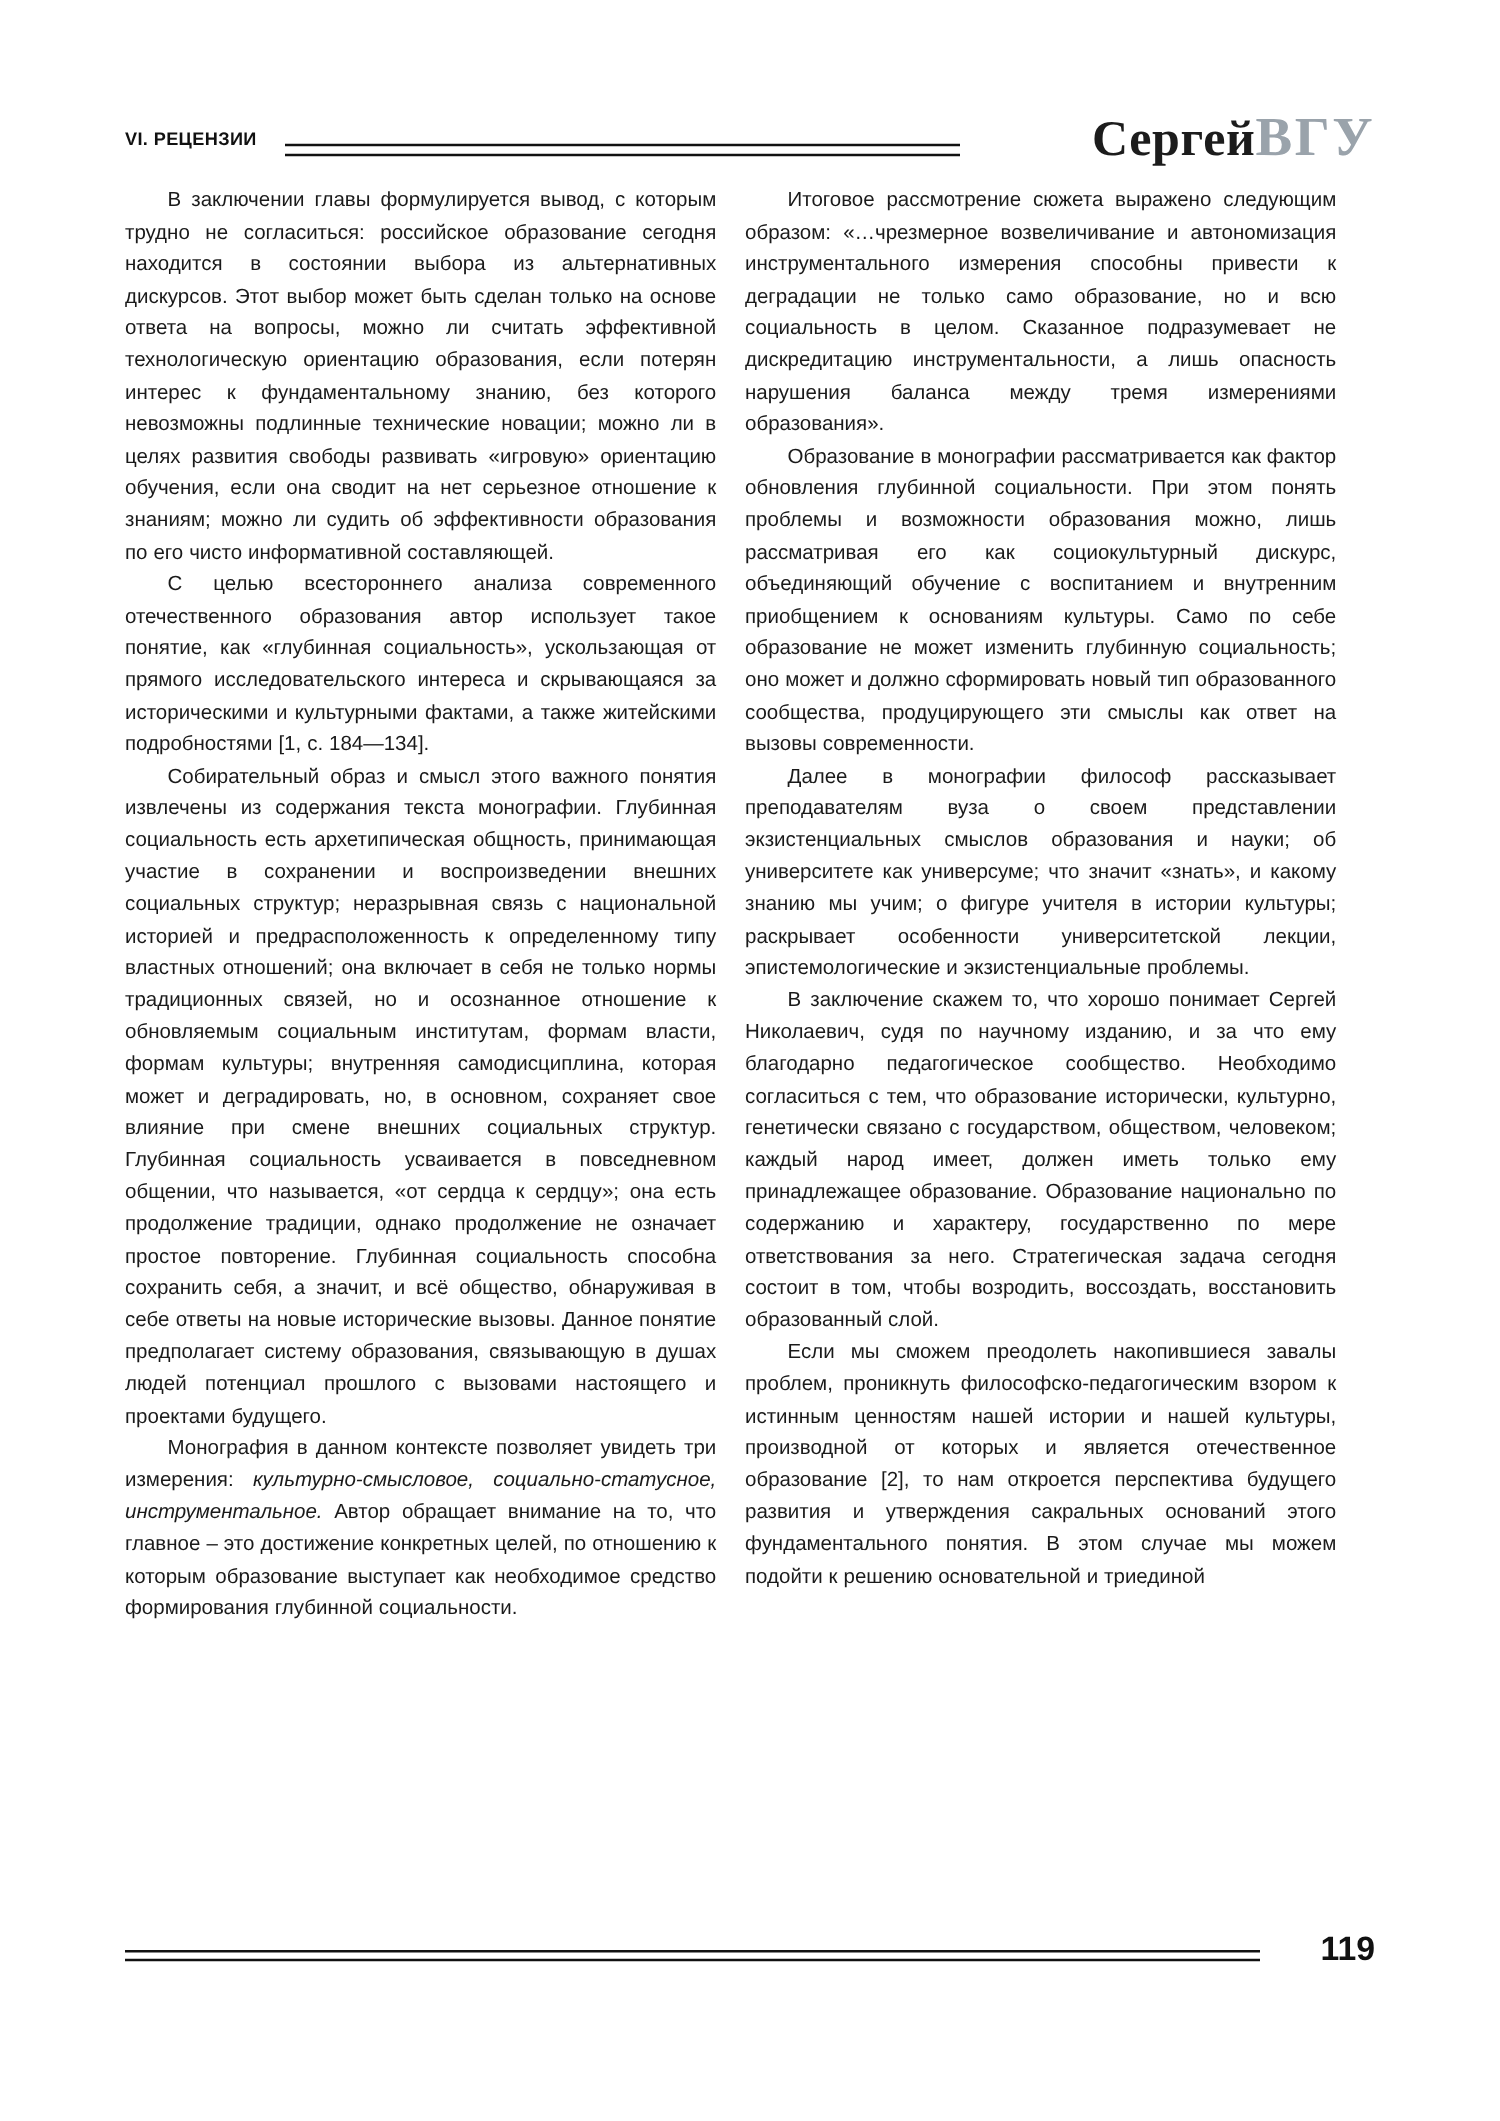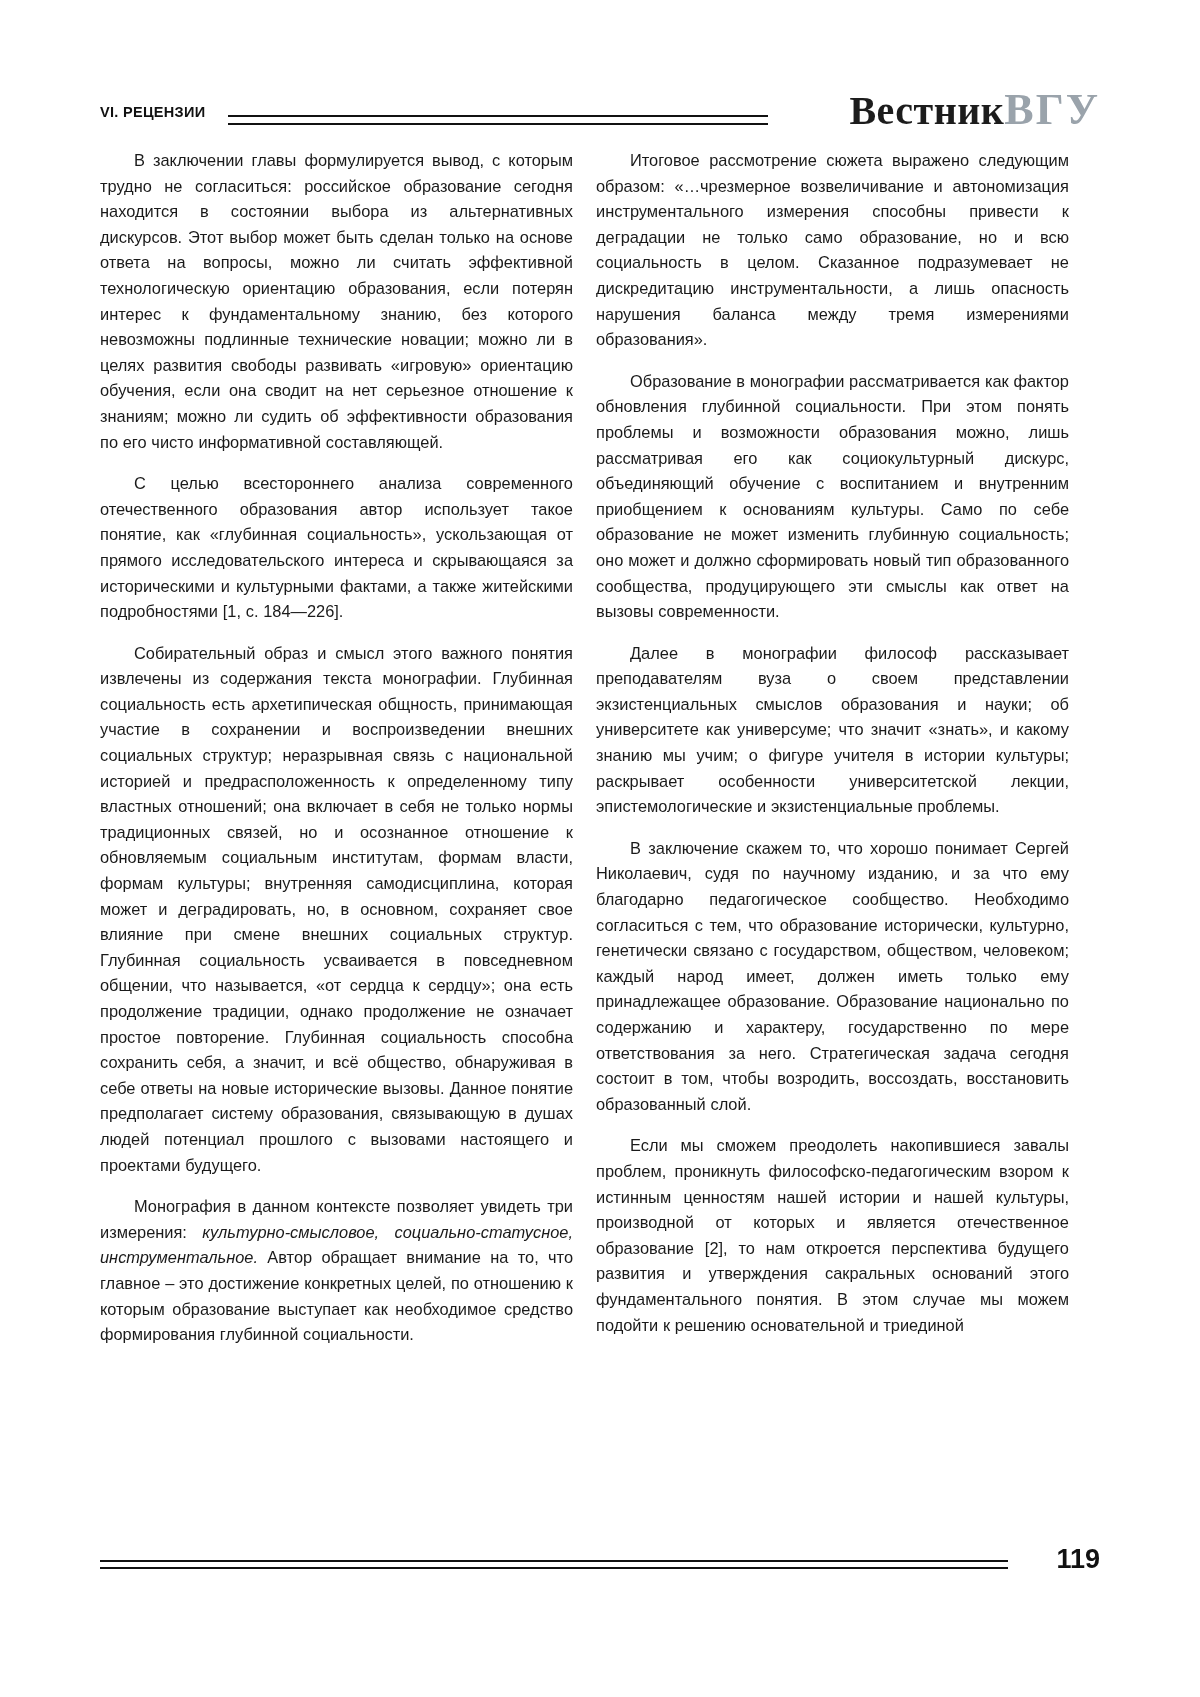--- a/index.html
+++ b/index.html
@@ -86,21 +86,21 @@
   p {
     margin: 0;
     font-size: 16.4px;
     line-height: 25.6px;
     text-align: justify;
     text-indent: 34px;
     hyphens: auto;
     -webkit-hyphens: auto;
     word-spacing: 0.2px;
   }
-  p + p { margin-top: 16px; }
+  p + p { margin-top: 0px; }
   .it { font-style: italic; }
 
   
   .footer {
     position: absolute;
     left: 100px;
     top: 1548px;
     width: 1000px;
     height: 40px;
   }
@@ -126,29 +126,29 @@
 </style>
 </head>
 <body>
 
 <div class="page">
 
   <div class="header">
     <div class="header-left">VI. РЕЦЕНЗИИ</div>
     <div class="header-rule"></div>
     <div class="header-brand">
-      <span class="brand-vestnik">Вестник</span><span class="brand-vgu">ВГУ</span>
+      <span class="brand-vestnik">Сергей</span><span class="brand-vgu">ВГУ</span>
     </div>
   </div>
 
   <div class="content">
 
     <div class="col">
       <p>В заключении главы формулируется вывод, с которым трудно не согласиться: российское образование сегодня находится в состоянии выбора из альтернативных дискурсов. Этот выбор может быть сделан только на основе ответа на вопросы, можно ли считать эффективной технологическую ориентацию образования, если потерян интерес к фундаментальному знанию, без которого невозможны подлинные технические новации; можно ли в целях развития свободы развивать «игровую» ориентацию обучения, если она сводит на нет серьезное отношение к знаниям; можно ли судить об эффективности образования по его чисто информативной составляющей.</p>
-      <p>С целью всестороннего анализа современного отечественного образования автор использует такое понятие, как «глубинная социальность», ускользающая от прямого исследовательского интереса и скрывающаяся за историческими и культурными фактами, а также житейскими подробностями [1, с. 184—226].</p>
+      <p>С целью всестороннего анализа современного отечественного образования автор использует такое понятие, как «глубинная социальность», ускользающая от прямого исследовательского интереса и скрывающаяся за историческими и культурными фактами, а также житейскими подробностями [1, с. 184—134].</p>
       <p>Собирательный образ и смысл этого важного понятия извлечены из содержания текста монографии. Глубинная социальность есть архетипическая общность, принимающая участие в сохранении и воспроизведении внешних социальных структур; неразрывная связь с национальной историей и предрасположенность к определенному типу властных отношений; она включает в себя не только нормы традиционных связей, но и осознанное отношение к обновляемым социальным институтам, формам власти, формам культуры; внутренняя самодисциплина, которая может и деградировать, но, в основном, сохраняет свое влияние при смене внешних социальных структур. Глубинная социальность усваивается в повседневном общении, что называется, «от сердца к сердцу»; она есть продолжение традиции, однако продолжение не означает простое повторение. Глубинная социальность способна сохранить себя, а значит, и всё общество, обнаруживая в себе ответы на новые исторические вызовы. Данное понятие предполагает систему образования, связывающую в душах людей потенциал прошлого с вызовами настоящего и проектами будущего.</p>
       <p><span>Монография в данном контексте позволяет увидеть три измерения: </span><span class="it">культурно-смысловое, социально-статусное, инструментальное.</span><span> Автор обращает внимание на то, что главное – это достижение конкретных целей, по отношению к которым образование выступает как необходимое средство формирования глубинной социальности.</span></p>
     </div>
 
     <div class="col">
       <p>Итоговое рассмотрение сюжета выражено следующим образом: «…чрезмерное возвеличивание и автономизация инструментального измерения способны привести к деградации не только само образование, но и всю социальность в целом. Сказанное подразумевает не дискредитацию инструментальности, а лишь опасность нарушения баланса между тремя измерениями образования».</p>
       <p>Образование в монографии рассматривается как фактор обновления глубинной социальности. При этом понять проблемы и возможности образования можно, лишь рассматривая его как социокультурный дискурс, объединяющий обучение с воспитанием и внутренним приобщением к основаниям культуры. Само по себе образование не может изменить глубинную социальность; оно может и должно сформировать новый тип образованного сообщества, продуцирующего эти смыслы как ответ на вызовы современности.</p>
       <p>Далее в монографии философ рассказывает преподавателям вуза о своем представлении экзистенциальных смыслов образования и науки; об университете как универсуме; что значит «знать», и какому знанию мы учим; о фигуре учителя в истории культуры; раскрывает особенности университетской лекции, эпистемологические и экзистенциальные проблемы.</p>
       <p>В заключение скажем то, что хорошо понимает Сергей Николаевич, судя по научному изданию, и за что ему благодарно педагогическое сообщество. Необходимо согласиться с тем, что образование исторически, культурно, генетически связано с государством, обществом, человеком; каждый народ имеет, должен иметь только ему принадлежащее образование. Образование национально по содержанию и характеру, государственно по мере ответствования за него. Стратегическая задача сегодня состоит в том, чтобы возродить, воссоздать, восстановить образованный слой.</p>
       <p>Если мы сможем преодолеть накопившиеся завалы проблем, проникнуть философско-педагогическим взором к истинным ценностям нашей истории и нашей культуры, производной от которых и является отечественное образование [2], то нам откроется перспектива будущего развития и утверждения сакральных оснований этого фундаментального понятия. В этом случае мы можем подойти к решению основательной и триединой</p>

